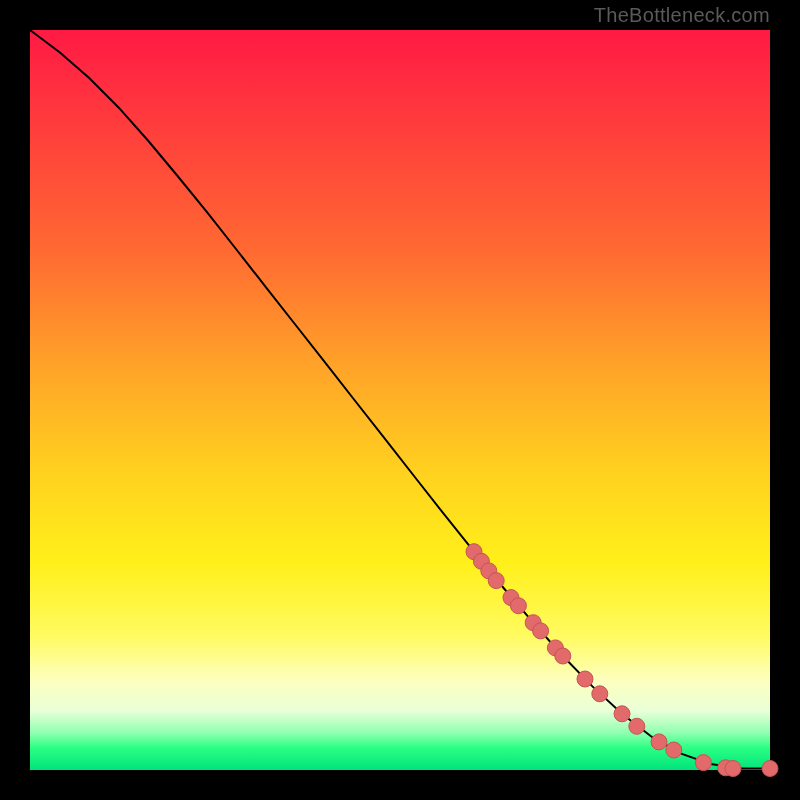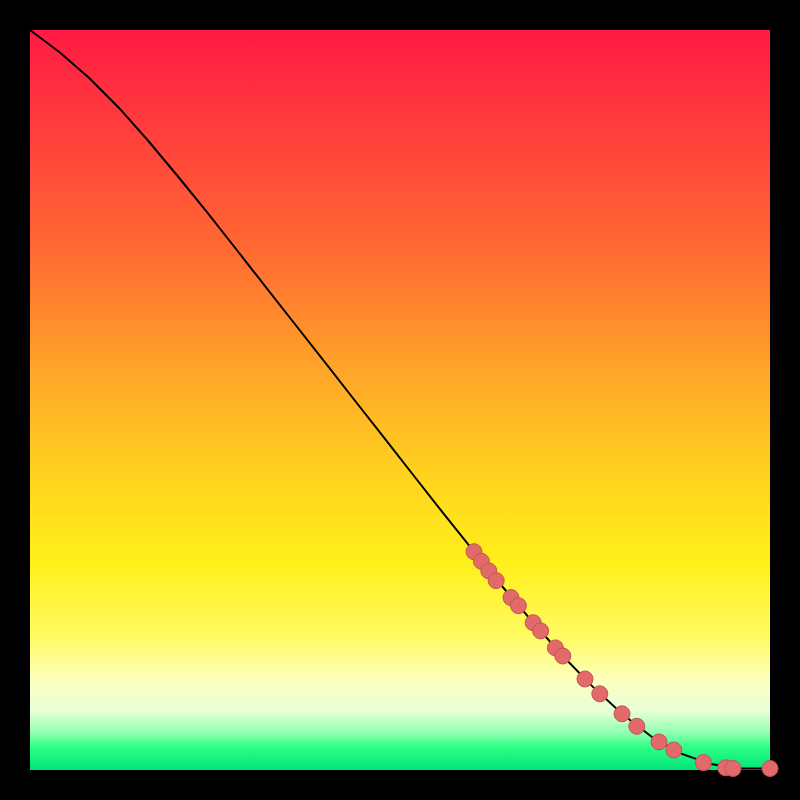--- a/index.html
+++ b/index.html
@@ -57,20 +57,21 @@
     top: 0;
     width: 740px;
     height: 740px;
     overflow: visible;
   }
 </style>
 </head>
 <body>
 
 <div class="stage">
+  <div class="watermark">TheBottleneck.com</div>
 
   <div class="plot">
     <svg class="overlay" viewBox="0 0 740 740">
       <path id="curve-path" fill="none" stroke="#000000" stroke-width="2" d="M0.0 0.0 L29.6 22.2 L59.2 48.1 L88.8 77.7 L118.4 111.0 L148.0 146.5 L177.6 182.8 L207.2 220.5 L236.8 258.3 L266.4 296.0 L296.0 333.7 L325.6 371.5 L355.2 409.2 L384.8 447.0 L414.4 484.7 L444.0 521.7 L473.6 558.0 L503.2 592.7 L532.8 626.0 L562.4 656.4 L592.0 683.8 L621.6 706.7 L651.2 723.7 L680.8 734.1 L710.4 738.5 L740.0 738.5"></path>
       <g id="markers-group">
           <circle cx="444.0" cy="521.7" r="8" fill="#e26a6a" stroke="#c45454" stroke-width="1"></circle>
           <circle cx="451.4" cy="531.3" r="8" fill="#e26a6a" stroke="#c45454" stroke-width="1"></circle>
           <circle cx="458.8" cy="540.9" r="8" fill="#e26a6a" stroke="#c45454" stroke-width="1"></circle>
           <circle cx="466.2" cy="550.6" r="8" fill="#e26a6a" stroke="#c45454" stroke-width="1"></circle>
           <circle cx="481.0" cy="567.6" r="8" fill="#e26a6a" stroke="#c45454" stroke-width="1"></circle>

